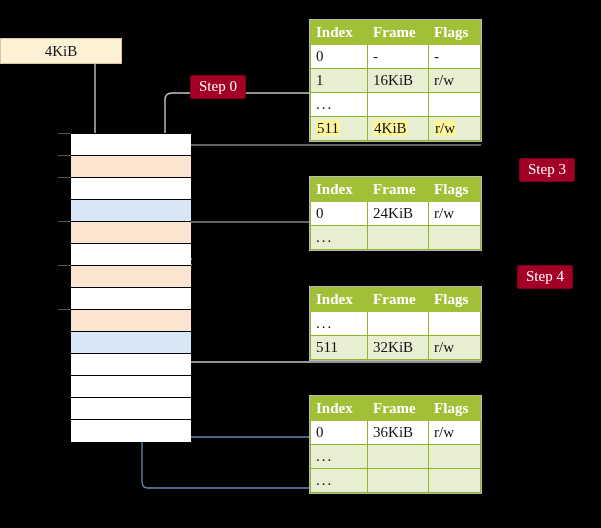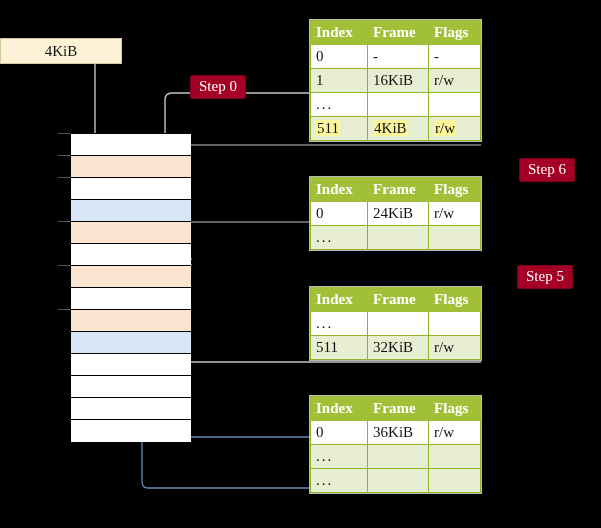--- a/index.html
+++ b/index.html
@@ -152,22 +152,22 @@
     <path d="M 481,437 L 168,437 Q 160,437 160,429 L 160,332" fill="none" stroke="#6b87b8" stroke-width="1.3" marker-end="url(#ah-blue-up)"></path>
 
     <path d="M 481,488 L 148,488 Q 142,488 142,481 L 142,212" fill="none" stroke="#6b87b8" stroke-width="1.3" marker-end="url(#ah-blue-up)"></path>
   </svg>
 
   <div class="src-box" style="left:0px; top:38px; width:120px; height:24px;">
     <span>4KiB</span>
   </div>
 
   <div class="step-badge" style="left:190px; top:39px;margin-top:36px;">Step 0</div>
-  <div class="step-badge" style="left:519px; top:158px;">Step 6</div>
-  <div class="step-badge" style="left:517px; top:265px;">Step 5</div>
+  <div class="step-badge" style="left:519px; top:158px;">Step 3</div>
+  <div class="step-badge" style="left:517px; top:265px;">Step 4</div>
 
   <div id="memcol">
       <div class="mrow" style="top: 0px;"></div>
       <div class="mrow peach" style="top: 22px;"></div>
       <div class="mrow" style="top: 44px;"></div>
       <div class="mrow blue" style="top: 66px;"></div>
       <div class="mrow peach" style="top: 88px;"></div>
       <div class="mrow" style="top: 110px;"></div>
       <div class="mrow peach" style="top: 132px;"></div>
       <div class="mrow" style="top: 154px;"></div>

